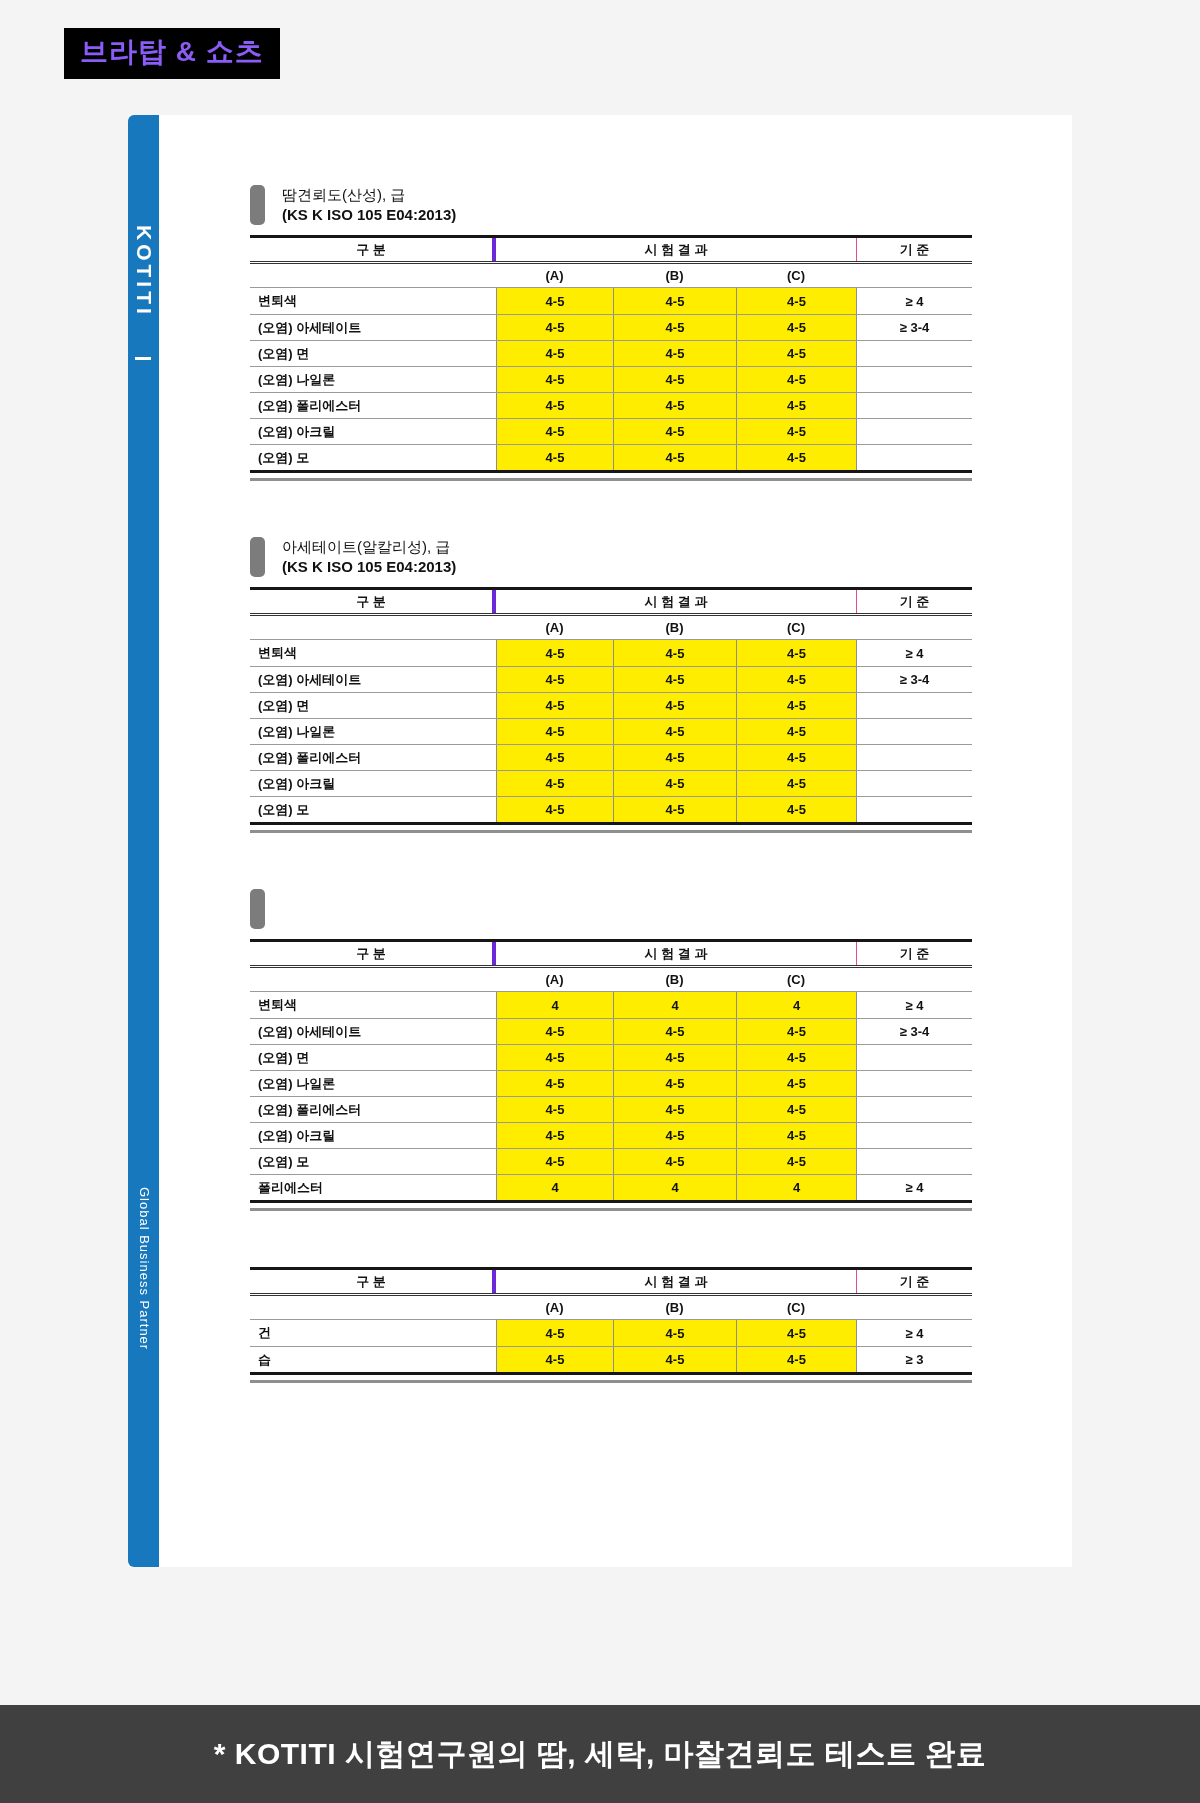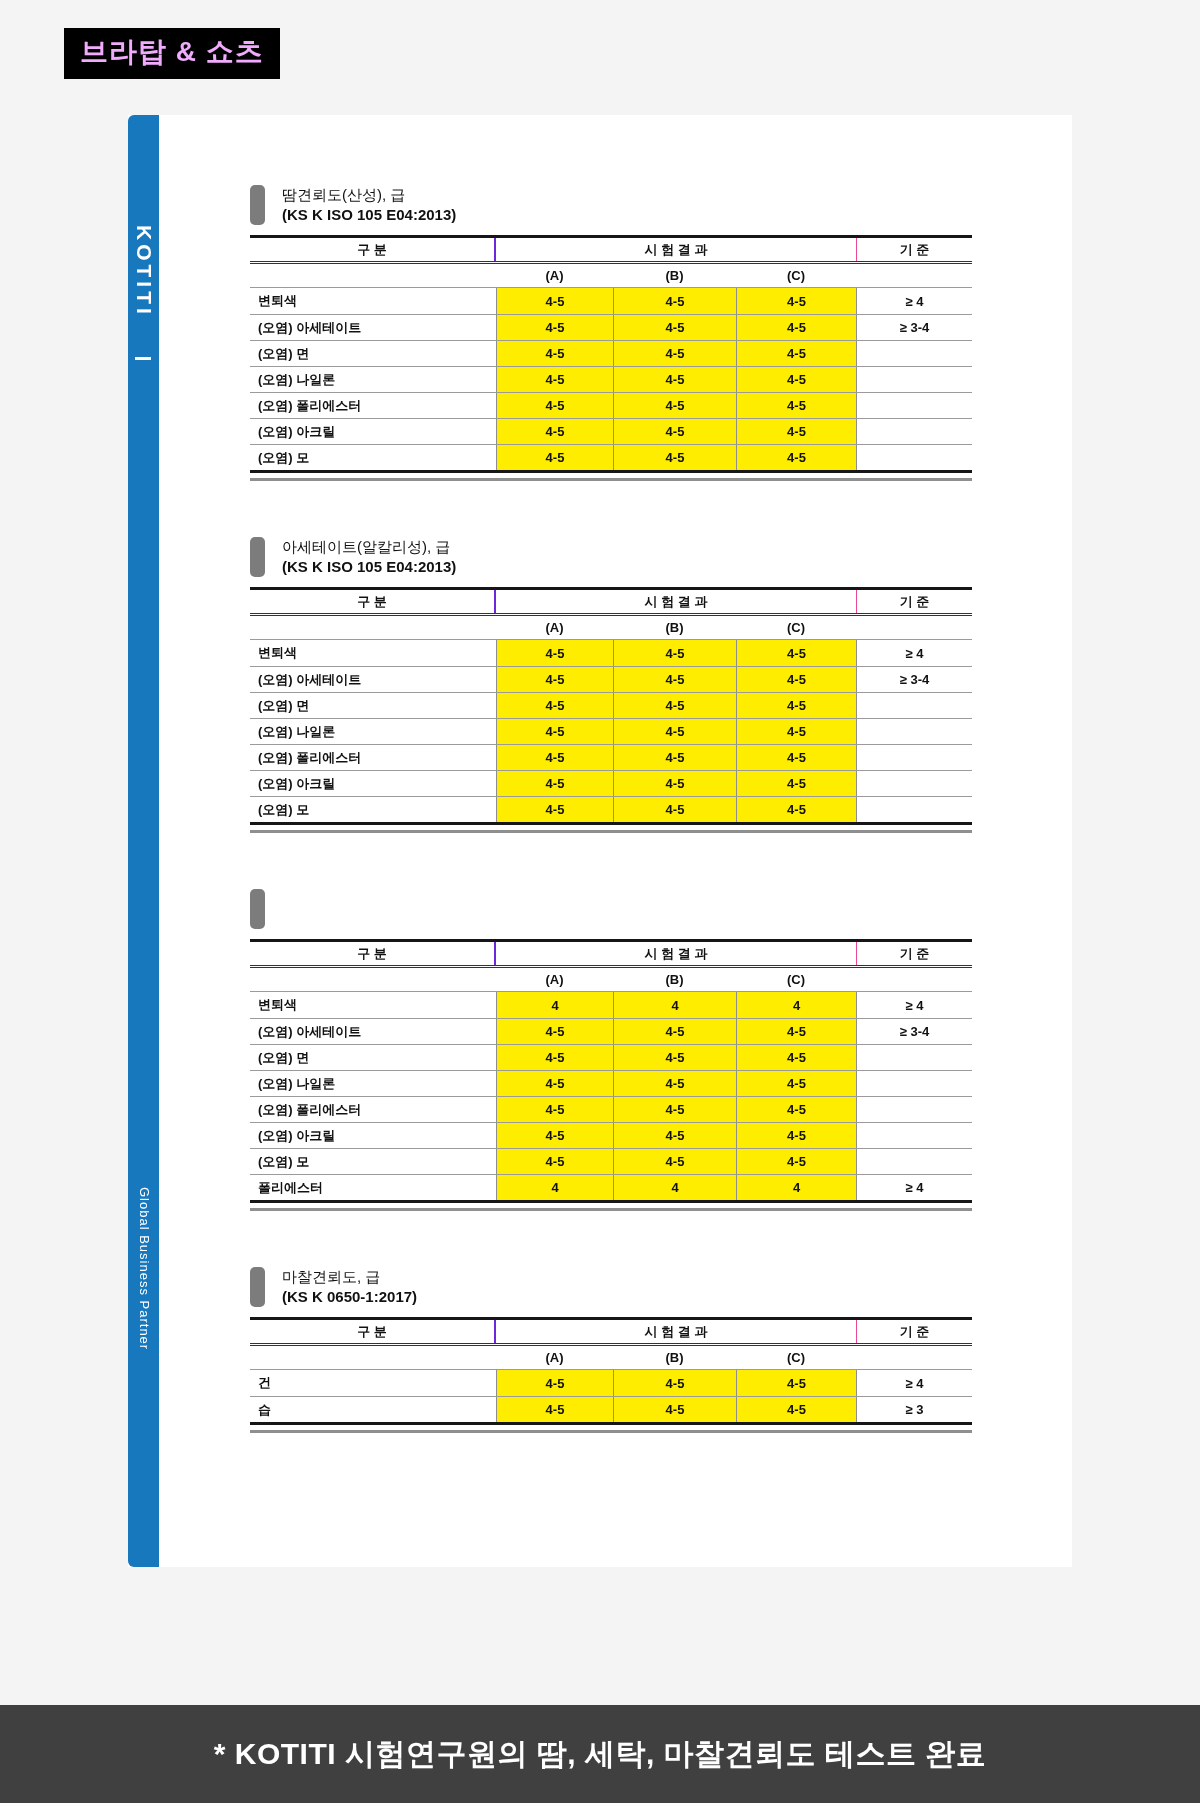--- a/index.html
+++ b/index.html
@@ -8,21 +8,21 @@
     position:relative;
     background:#f4f4f5;
     font-family:"Liberation Sans","DejaVu Sans",sans-serif;
     color:#111;
     overflow:hidden;
   }
 
   
   .badge {
     position:absolute; left:64px; top:28px;
-    background:#000; color:#f0abfc;
+    background:#000; color:#8b5cf6;
     font-size:28px; font-weight:bold; letter-spacing:1px;
     padding:5px 16px 8px 16px;
   }
 
   
   .card {
     position:absolute; left:128px; top:115px;
     width:944px; height:1452px;
     background:#fff;
   }
@@ -76,21 +76,21 @@
   }
   .hrow { height:26px; border-bottom:3px double #333; }
   .shrow { height:24px; border-bottom:1px solid #9b9b9b; }
   .drow { height:26px; }
   .drow + .drow { border-top:1px solid #9b9b9b; }
 
   .cell {
     display:flex; align-items:center; justify-content:center;
     font-size:13px; font-weight:700; color:#111;
   }
-  .hrow .cat  { border-right:2px solid #6d28d9; }
+  .hrow .cat  { border-right:4px solid #6d28d9; }
   .hrow .span3{ grid-column:2 / span 3; }
   .hrow .crit { border-left:1px solid #ec4899; }
 
   .drow .cat { justify-content:flex-start; padding-left:8px; }
   .va,.vb,.vc { background:#ffed00; border-left:1px solid #8e8e8e; }
   .drow .crit { border-left:1px solid #8e8e8e; }
 
   .echo {
     width:722px; height:3px; background:#8f8f8f; margin-top:5px;
   }
@@ -357,27 +357,20 @@
     <div class="cell va">4</div>
     <div class="cell vb">4</div>
     <div class="cell vc">4</div>
     <div class="cell crit">≥ 4</div>
   </div>
 </div>
     <div class="echo"></div>
   </section>
 
   <section>
-    <div class="sec-title">
-      <div class="bullet"></div>
-      <div class="sec-title-text">
-        <div class="t1">마찰견뢰도, 급</div>
-        <div class="t2">(KS K 0650-1:2017)</div>
-      </div>
-    </div>
     <div class="rtable">
       <div class="hrow">
         <div class="cell cat">구 분</div>
         <div class="cell span3">시 험 결 과</div>
         <div class="cell crit">기 준</div>
       </div>
       <div class="shrow">
         <div class="cell"></div>
         <div class="cell">(A)</div>
         <div class="cell">(B)</div>

